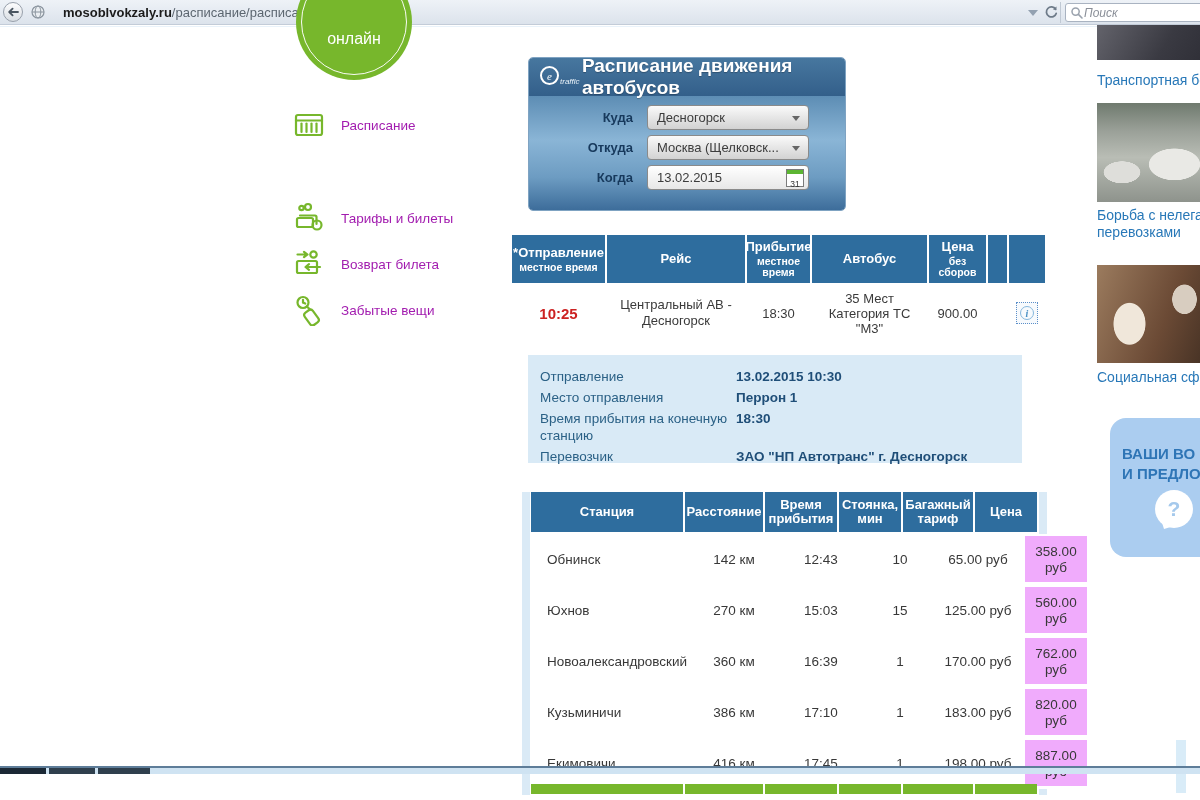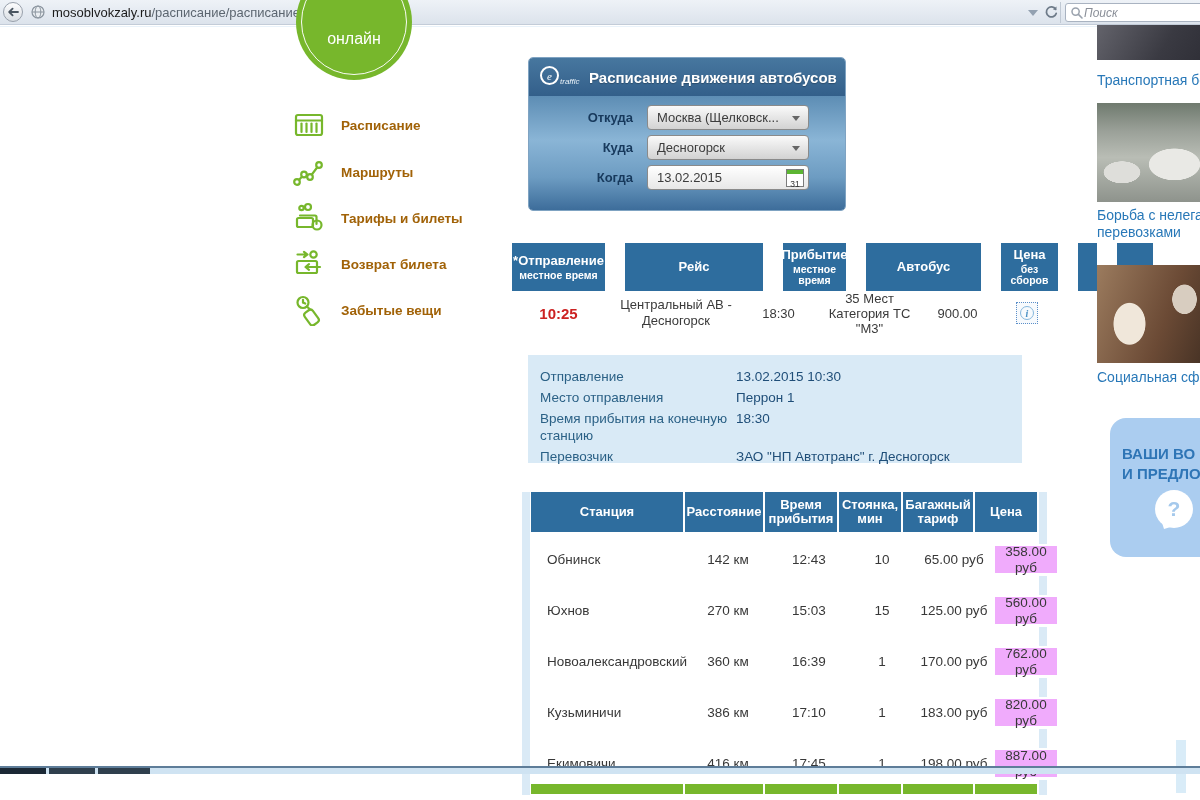--- a/index.html
+++ b/index.html
@@ -16,21 +16,21 @@
     border-bottom:1px solid #c3ccd8;
   }
   .bar-underline { position:absolute; left:0; top:26px; width:1200px; height:2px; background:#e9f2fa; }
   .back-btn {
     position:absolute; left:3px; top:2px; width:20px; height:20px; border-radius:50%;
     border:1px solid #98a0ab; background:linear-gradient(#fdfdfe,#d8dde3);
     display:flex; align-items:center; justify-content:center; cursor:pointer;
   }
   .globe { position:absolute; left:31px; top:5px; }
   .url-text { position:absolute; left:52px; top:5px; font-size:13px; white-space:nowrap; cursor:text; }
-  .url-domain { color:#1b1b1b; font-weight:normal; }
+  .url-domain { color:#1b1b1b; font-weight:bold;margin-left:11px; }
   .url-path { color:#5c6670; }
   .bookmark-caret {
     position:absolute; left:1028px; top:10px; width:0; height:0; cursor:pointer;
     border-left:5px solid transparent; border-right:5px solid transparent; border-top:6px solid #93a1b1;
   }
   .reload-btn { position:absolute; left:1043px; top:4px; cursor:pointer; }
   .bar-sep { position:absolute; left:1060px; top:2px; width:1px; height:21px; background:#c0c9d4; }
   .search-box {
     position:absolute; left:1065px; top:3px; width:140px; height:19px;
     background:#fff; border:1px solid #a9b3c1; border-radius:3px;
@@ -55,42 +55,42 @@
   }
   .online-label {
     position:absolute; left:0; width:116px; top:66px; text-align:center;
     color:#fff; font-size:16px;
   }
 
   
   .menu-item {
     position:absolute; left:293px; height:36px; display:flex; align-items:center; gap:16px; cursor:pointer;
   }
-  .menu-item .lbl { color:#a16207; font-size:13.5px; font-weight:bold; }
+  .menu-item .lbl { color:#a21caf; font-size:13.5px; font-weight:normal; }
   .mi-0{top:80px} .mi-1{top:127px} .mi-2{top:173px} .mi-3{top:219px} .mi-4{top:265px}
 
   
   .trip-form {
     position:absolute; left:528px; top:30px; width:318px; height:154px;
     border-radius:5px; overflow:hidden; border:1px solid #7fa3c2;
   }
   .tf-head {
     height:38px; background:linear-gradient(#47779f,#335f8a);
     display:flex; align-items:center; padding-left:9px; gap:7px;
   }
   .tf-logo { position:relative; width:44px; height:26px; }
   .logo-ring {
     position:absolute; left:2px; top:2px; width:19px; height:19px; border:2px solid #fff; border-radius:50%;
     color:#fff; font-size:11px; font-style:italic; font-family:"Liberation Serif",serif;
     display:flex; align-items:center; justify-content:center;
   }
   .logo-word {
     position:absolute; left:22px; top:13px; color:#e8f1f8; font-size:8px; font-style:italic;
   }
-  .tf-title { color:#fff; font-size:15px; font-weight:bold; text-shadow:0 1px 1px rgba(0,0,0,.25); }
+  .tf-title { color:#fff; font-size:19px; font-weight:bold; text-shadow:0 1px 1px rgba(0,0,0,.25); }
   .tf-body {
     height:116px; background:linear-gradient(180deg,#5d8db4 0%,#8ab5d6 38%,#6d9cc2 70%,#3a6a98 100%);
     padding-top:9px;
   }
   .tf-row { display:flex; align-items:center; height:25px; margin-bottom:5px; }
   .tf-row .flabel { width:118px; text-align:right; padding-right:14px; color:#17395c; font-size:13px; font-weight:bold; }
   .select-ctl {
     position:relative; width:162px; height:25px; border:1px solid #8a8a8a; border-radius:4px;
     background:linear-gradient(#fafafa,#d2d2d2); font-size:13px; color:#3c3c3c;
     display:flex; align-items:center; padding-left:9px; cursor:pointer;
@@ -107,21 +107,21 @@
   }
   .cal-icon {
     position:absolute; right:4px; top:3px; width:18px; height:18px; background:#fff;
     border:1px solid #7b7b7b; cursor:pointer; text-align:center;
   }
   .cal-top { position:absolute; left:0; top:0; width:100%; height:5px; background:#5cb532;
     border-bottom:1px solid #fff; }
   .cal-day { position:relative; top:5px; font-size:8.5px; font-weight:normal; color:#333; }
 
   
-  .res-head { position:absolute; left:512px; top:216px; display:flex; gap:20px; }
+  .res-head { position:absolute; left:512px; top:208px; display:flex; gap:2px; }
   .res-head .hc {
     height:48px; background:#2e6d9e; color:#fff; display:flex; flex-direction:column;
     align-items:center; justify-content:center; text-align:center;
   }
   .hc .h-main { font-size:13px; font-weight:bold; line-height:14px; }
   .hc .h-sub  { font-size:10.5px; font-weight:bold; line-height:11px; margin-top:2px; }
   .rc0{width:93px}.rc1{width:138px}.rc2{width:63px}.rc3{width:115px}.rc4{width:57px}.rc5{width:19px}.rc6{width:36px}
   .res-row { position:absolute; left:512px; top:255px; display:flex; gap:2px; height:62px; }
   .res-row .dc { display:flex; align-items:center; justify-content:center; text-align:center;
     font-size:13px; color:#3a3a3a; }
@@ -138,32 +138,32 @@
     font-family:"Liberation Serif",serif; display:flex; align-items:center; justify-content:center;
   }
 
   
   .details {
     position:absolute; left:528px; top:328px; width:494px; height:108px;
     background:#d9eaf6; padding:13px 0 0 12px;
     display:grid; grid-template-columns:196px 1fr; row-gap:4px; align-items:start;
     font-size:13.5px; color:#2b6186; line-height:17px;
   }
-  .details .dval { font-weight:normal; color:#1f4e78; }
+  .details .dval { font-weight:bold; color:#1f4e78; }
 
   
   .strip { position:absolute; background:#daeaf6; }
   .strip-left  { left:522px; top:465px; width:8px;  height:303px; }
   .strip-right { left:1039px; top:465px; width:8px; height:303px; }
   .st-head { position:absolute; left:531px; top:465px; display:flex; gap:2px; }
   .st-head .hc { height:40px; background:#2e6d9e; color:#fff; font-size:13px; font-weight:bold;
     line-height:14px; display:flex; align-items:center; justify-content:center; text-align:center; }
   .sc0{width:152px}.sc1{width:78px}.sc2{width:72px}.sc3{width:62px}.sc4{width:70px}.sc5{width:62px}
   .st-rows { position:absolute; left:531px; top:507px; }
-  .st-row { display:flex; gap:6px; height:51px;align-items:center; }
+  .st-row { display:flex; gap:12px; height:51px; }
   .st-row .cell { display:flex; align-items:center; justify-content:center; text-align:center;
     font-size:13.5px; color:#383838; line-height:16px; }
   .st-row .station-cell { justify-content:flex-start; padding-left:16px; text-align:left; }
   .st-row .price-cell {
     background:#f0abfc; box-shadow:inset 0 -3px 0 #fff, inset 0 2px 0 #fff;
   }
 
   
   .green-bar { position:absolute; left:531px; top:757px; display:flex; gap:2px; }
   .green-bar .gseg { height:10px; background:#77b72c; }
@@ -267,32 +267,20 @@
           <rect x="3" y="6" width="26" height="20" rx="2"></rect>
             <line x1="3" y1="11.5" x2="29" y2="11.5"></line>
           <line x1="8.5" y1="14.5" x2="8.5" y2="23"></line>
             <line x1="13.5" y1="14.5" x2="13.5" y2="23"></line>
           <line x1="18.5" y1="14.5" x2="18.5" y2="23"></line>
             <line x1="23.5" y1="14.5" x2="23.5" y2="23"></line>
         </svg>
       </span>
       <span class="lbl">Расписание</span>
     </div>
-    <div class="menu-item mi-1">
-      <span>
-        <svg width="32" height="32" viewBox="0 0 32 32" stroke="#77b72c" fill="none" stroke-width="2.2" stroke-linecap="round">
-          <path d="M4 26 L11 18.5 L17 21 L26 9"></path>
-          <circle cx="4" cy="26" r="2.8" fill="#fff"></circle>
-            <circle cx="11" cy="18.5" r="2.8" fill="#fff"></circle>
-          <circle cx="17" cy="21" r="2.8" fill="#fff"></circle>
-            <circle cx="26" cy="9" r="2.8" fill="#fff"></circle>
-        </svg>
-      </span>
-      <span class="lbl">Маршруты</span>
-    </div>
     <div class="menu-item mi-2">
       <span>
         <svg width="32" height="32" viewBox="0 0 32 32" stroke="#77b72c" fill="none" stroke-width="2.2" stroke-linecap="round">
           <circle cx="8.5" cy="6" r="2.2"></circle>
             <circle cx="15" cy="5" r="3"></circle>
           <rect x="4" y="16" width="16" height="9" rx="1.5"></rect>
           <path d="M7 13.5 h15 a1.5 1.5 0 0 1 1.5 1.5 v7"></path>
           <circle cx="24" cy="23" r="4.5"></circle>
         </svg>
       </span>
@@ -325,30 +313,30 @@
     <div class="trip-form">
       <div class="tf-head">
         <span class="tf-logo">
           <span class="logo-ring">e</span>
           <span class="logo-word">traffic</span>
         </span>
         <span class="tf-title">Расписание движения автобусов</span>
       </div>
       <div class="tf-body">
         <div class="tf-row">
+          <span class="flabel">Куда</span>
+          <div class="select-ctl">
+            <span>Десногорск</span>
+            <span class="caret"></span>
+          </div>
+        </div>
+        <div class="tf-row">
           <span class="flabel">Откуда</span>
           <div class="select-ctl">
             <span>Москва (Щелковск...</span>
-            <span class="caret"></span>
-          </div>
-        </div>
-        <div class="tf-row">
-          <span class="flabel">Куда</span>
-          <div class="select-ctl">
-            <span>Десногорск</span>
             <span class="caret"></span>
           </div>
         </div>
         <div class="tf-row">
           <span class="flabel">Когда</span>
           <div class="date-ctl">
             <span>13.02.2015</span>
             <span class="cal-icon">
               <span class="cal-top"></span>
               <span class="cal-day">31</span>

